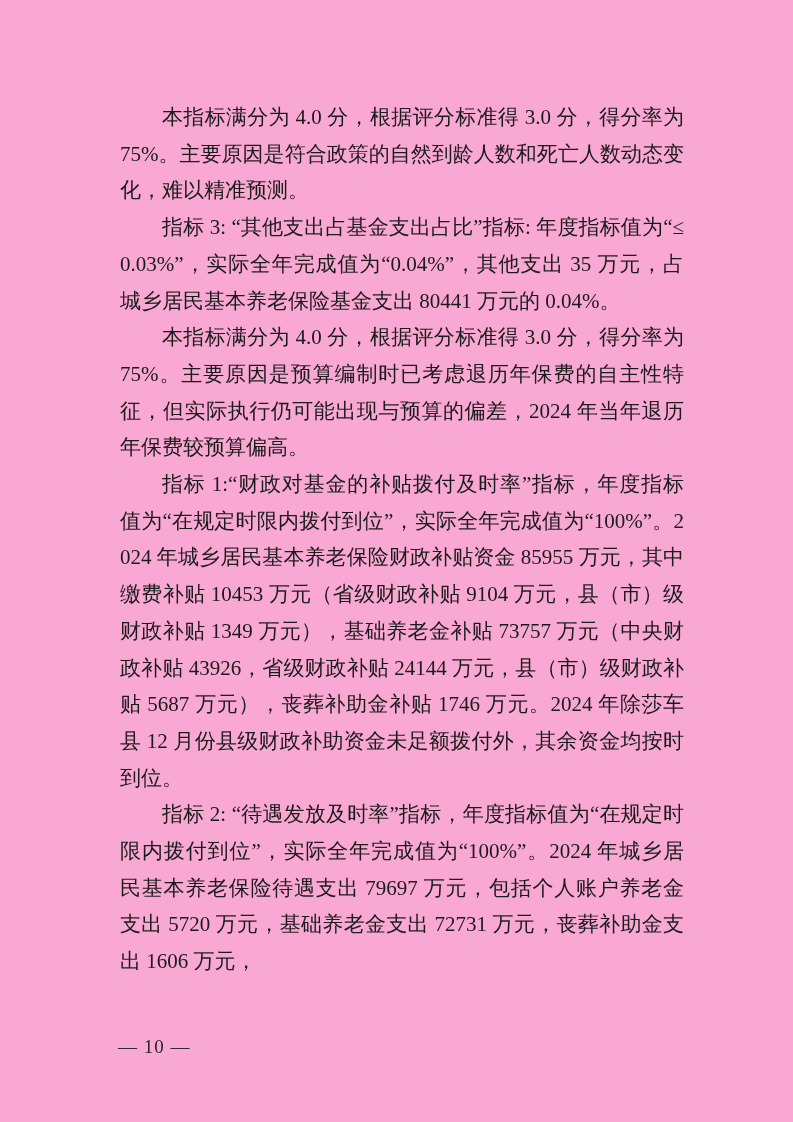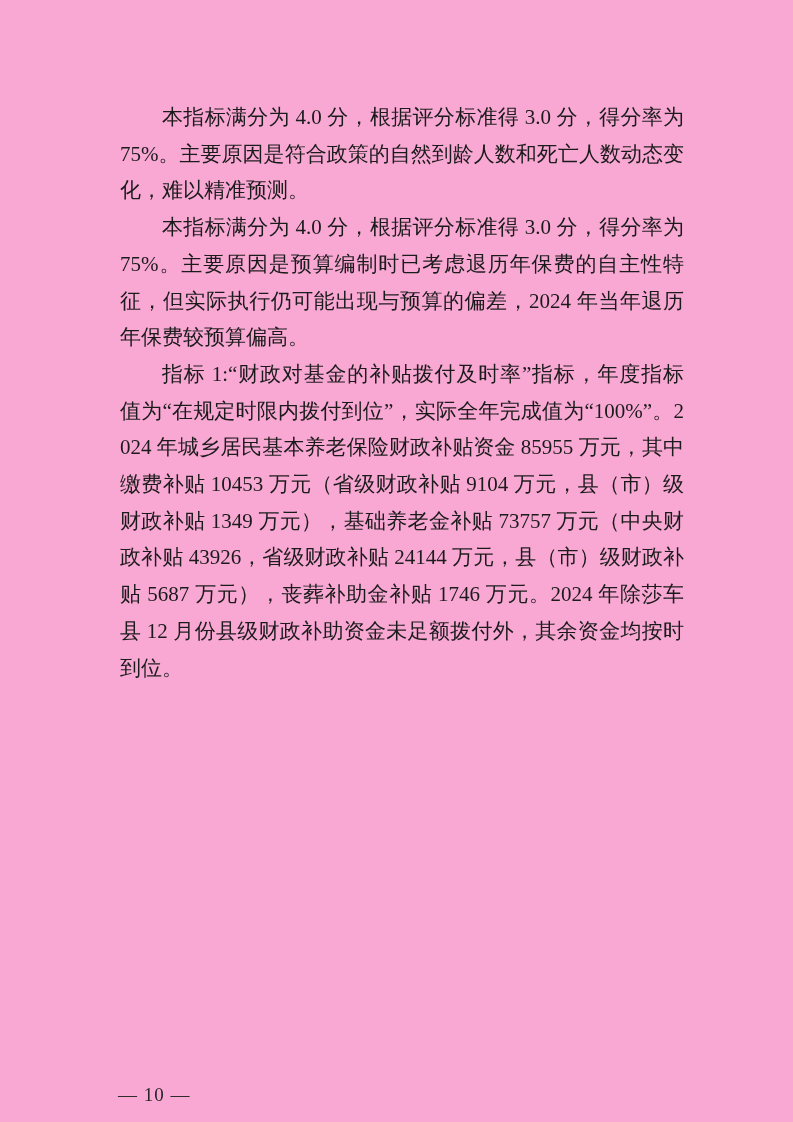--- a/index.html
+++ b/index.html
@@ -29,34 +29,36 @@
   }
   .para {
     margin: 0;
     padding: 0;
     text-indent: 2em;
     word-break: break-all;
   }
   .footer {
     position: absolute;
     left: 118px;
-    top: 1084px;
+    top: 1036px;
     font-size: 19px;
     color: #262626;
     letter-spacing: 1px;
   }
 </style>
 </head>
 <body>
 
 <div class="page">
 
   <div class="content" id="document-body">
       <p class="para">本指标满分为 4.0 分，根据评分标准得 3.0 分，得分率为 75%。主要原因是符合政策的自然到龄人数和死亡人数动态变化，难以精准预测。</p>
+      <p class="para">指标 3: “其他支出占基金支出占比”指标: 年度指标值为“≤0.03%”，实际全年完成值为“0.04%”，其他支出 35 万元，占城乡居民基本养老保险基金支出 80441 万元的 0.04%。</p>
       <p class="para">本指标满分为 4.0 分，根据评分标准得 3.0 分，得分率为 75%。主要原因是预算编制时已考虑退历年保费的自主性特征，但实际执行仍可能出现与预算的偏差，2024 年当年退历年保费较预算偏高。</p>
       <p class="para">指标 1:“财政对基金的补贴拨付及时率”指标，年度指标值为“在规定时限内拨付到位”，实际全年完成值为“100%”。2024 年城乡居民基本养老保险财政补贴资金 85955 万元，其中缴费补贴 10453 万元（省级财政补贴 9104 万元，县（市）级财政补贴 1349 万元），基础养老金补贴 73757 万元（中央财政补贴 43926，省级财政补贴 24144 万元，县（市）级财政补贴 5687 万元），丧葬补助金补贴 1746 万元。2024 年除莎车县 12 月份县级财政补助资金未足额拨付外，其余资金均按时到位。</p>
+      <p class="para">指标 2: “待遇发放及时率”指标，年度指标值为“在规定时限内拨付到位”，实际全年完成值为“100%”。2024 年城乡居民基本养老保险待遇支出 79697 万元，包括个人账户养老金支出 5720 万元，基础养老金支出 72731 万元，丧葬补助金支出 1606 万元，</p>
     </div>
 
   <div class="footer">
     <span>— 10 —</span>
   </div>
 
 </div>
 
 </body></html>

